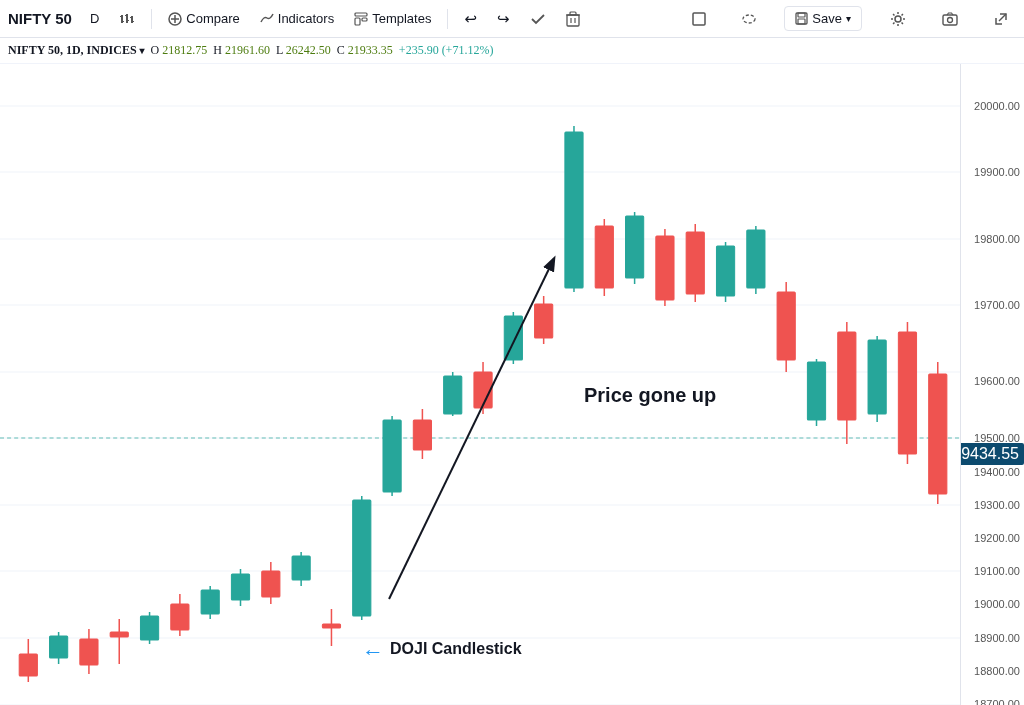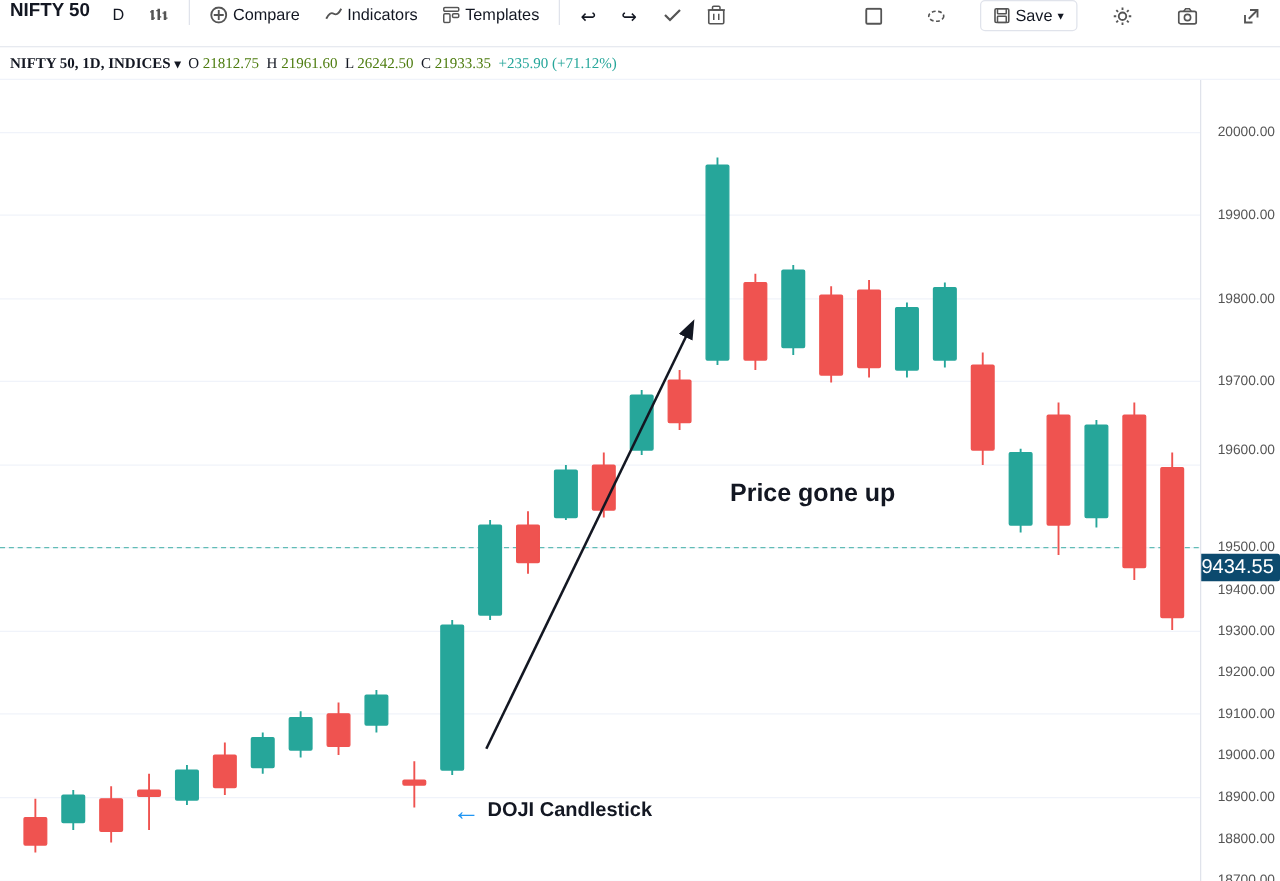--- a/index.html
+++ b/index.html
@@ -1,20 +1,20 @@
 <!DOCTYPE html>
 <html><head>
   <meta charset="utf-8">
   <style>
     * { margin: 0; padding: 0; box-sizing: border-box; }
     body { font-family: -apple-system, BlinkMacSystemFont, 'Segoe UI', sans-serif; background: #fff; width: 1024px; height: 705px; overflow: hidden; }
 
     
     #toolbar {
-      display: flex; align-items: flex-start; height: 38px; border-bottom: 1px solid #e0e3eb;
+      display: flex; align-items: center; height: 38px; border-bottom: 1px solid #e0e3eb;
       padding: 0 8px; gap: 4px; background: #fff;
     }
     .toolbar-symbol {
       font-weight: 700; font-size: 15px; color: #131722; margin-right: 6px;
     }
     .toolbar-btn {
       display: flex; align-items: center; gap: 4px; padding: 4px 8px;
       border-radius: 4px; cursor: pointer; font-size: 13px; color: #131722;
       border: none; background: transparent;
     }
@@ -346,21 +346,21 @@
       <span class="doji-arrow">←</span>
       <span>DOJI Candlestick</span>
     </div>
   </div>
 
   <div id="price-axis">
     <div class="price-label" style="top: 42px;">20000.00</div>
     <div class="price-label" style="top: 108px;">19900.00</div>
     <div class="price-label" style="top: 175px;">19800.00</div>
     <div class="price-label" style="top: 241px;">19700.00</div>
-    <div class="price-label" style="top: 296px;">19600.00</div>
+    <div class="price-label" style="top: 317px;">19600.00</div>
     <div class="price-label" style="top: 374px;">19500.00</div>
     <div class="price-label-current" style="top: 390px;">19434.55</div>
     <div class="price-label" style="top: 408px;">19400.00</div>
     <div class="price-label" style="top: 441px; text-align: center;">19300.00</div>
     <div class="price-label" style="top: 474px;">19200.00</div>
     <div class="price-label" style="top: 507px;">19100.00</div>
     <div class="price-label" style="top: 540px;">19000.00</div>
     <div class="price-label" style="top: 574px;">18900.00</div>
     <div class="price-label" style="top: 607px;">18800.00</div>
     <div class="price-label" style="top: 640px;">18700.00</div>

